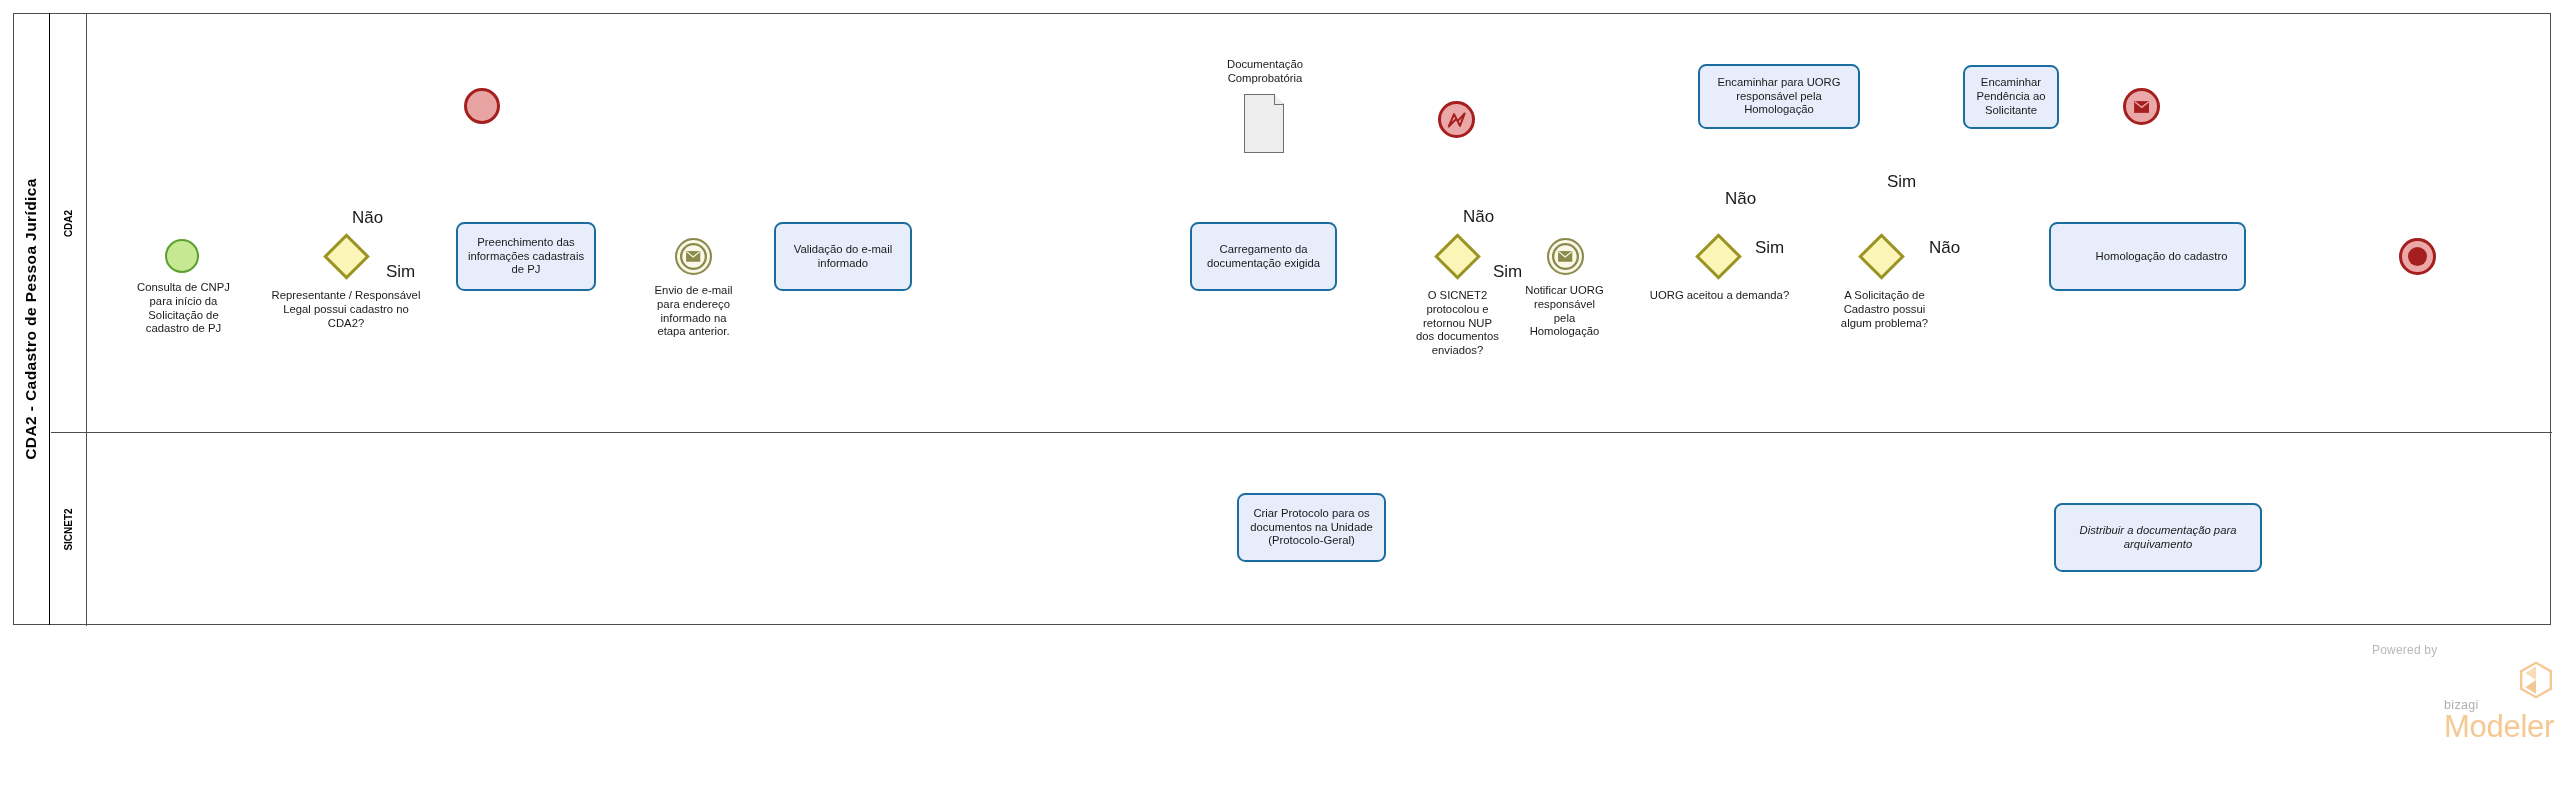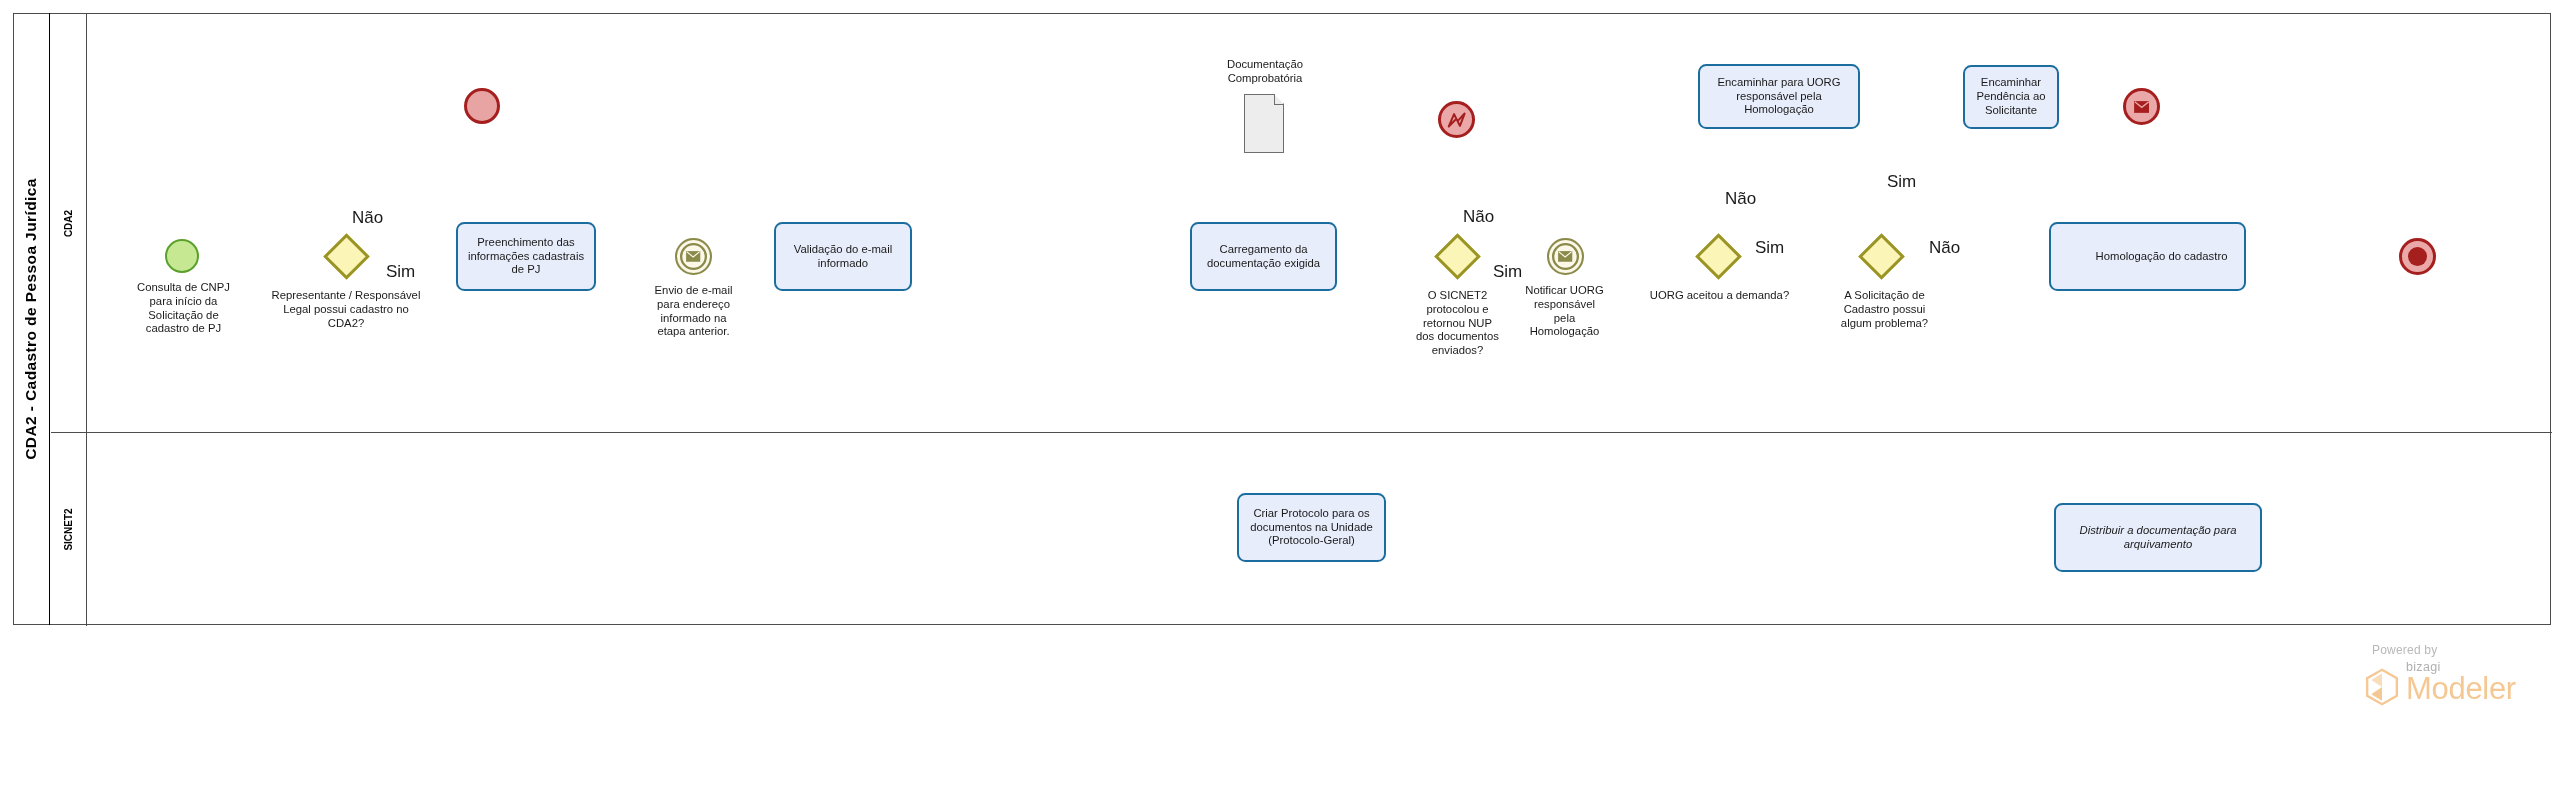--- a/index.html
+++ b/index.html
@@ -177,21 +177,21 @@
     font-size: 17px;
     color: #1a1a1a;
     white-space: nowrap;
   }
 
   
   #poweredby { left: 2364px; top: 643px; width: 190px; height: 83px; }
   #pb-text {
     font-size: 12px; color: #b8b8b8; letter-spacing: 0.2px; padding-left: 8px;
   }
-  #pb-row { display: flex; align-items: flex-end; margin-top: 3.6px; }
+  #pb-row { display: flex; align-items: flex-end; margin-top: 3.6px; flex-direction: column; }
   #pb-brand { margin-left: 6px; }
   #pb-bizagi { font-size: 12.5px; color: #b0b0b0; line-height: 1; letter-spacing: 0.3px; }
   #pb-modeler { font-size: 31px; color: #f5c893; line-height: 1.05; letter-spacing: -0.3px; }
 </style>
 </head>
 <body>
 
 <div id="canvas">
 
   <svg width="2576" height="791" style="position:absolute;left:0;top:0;" viewBox="0 0 4334 1330">

